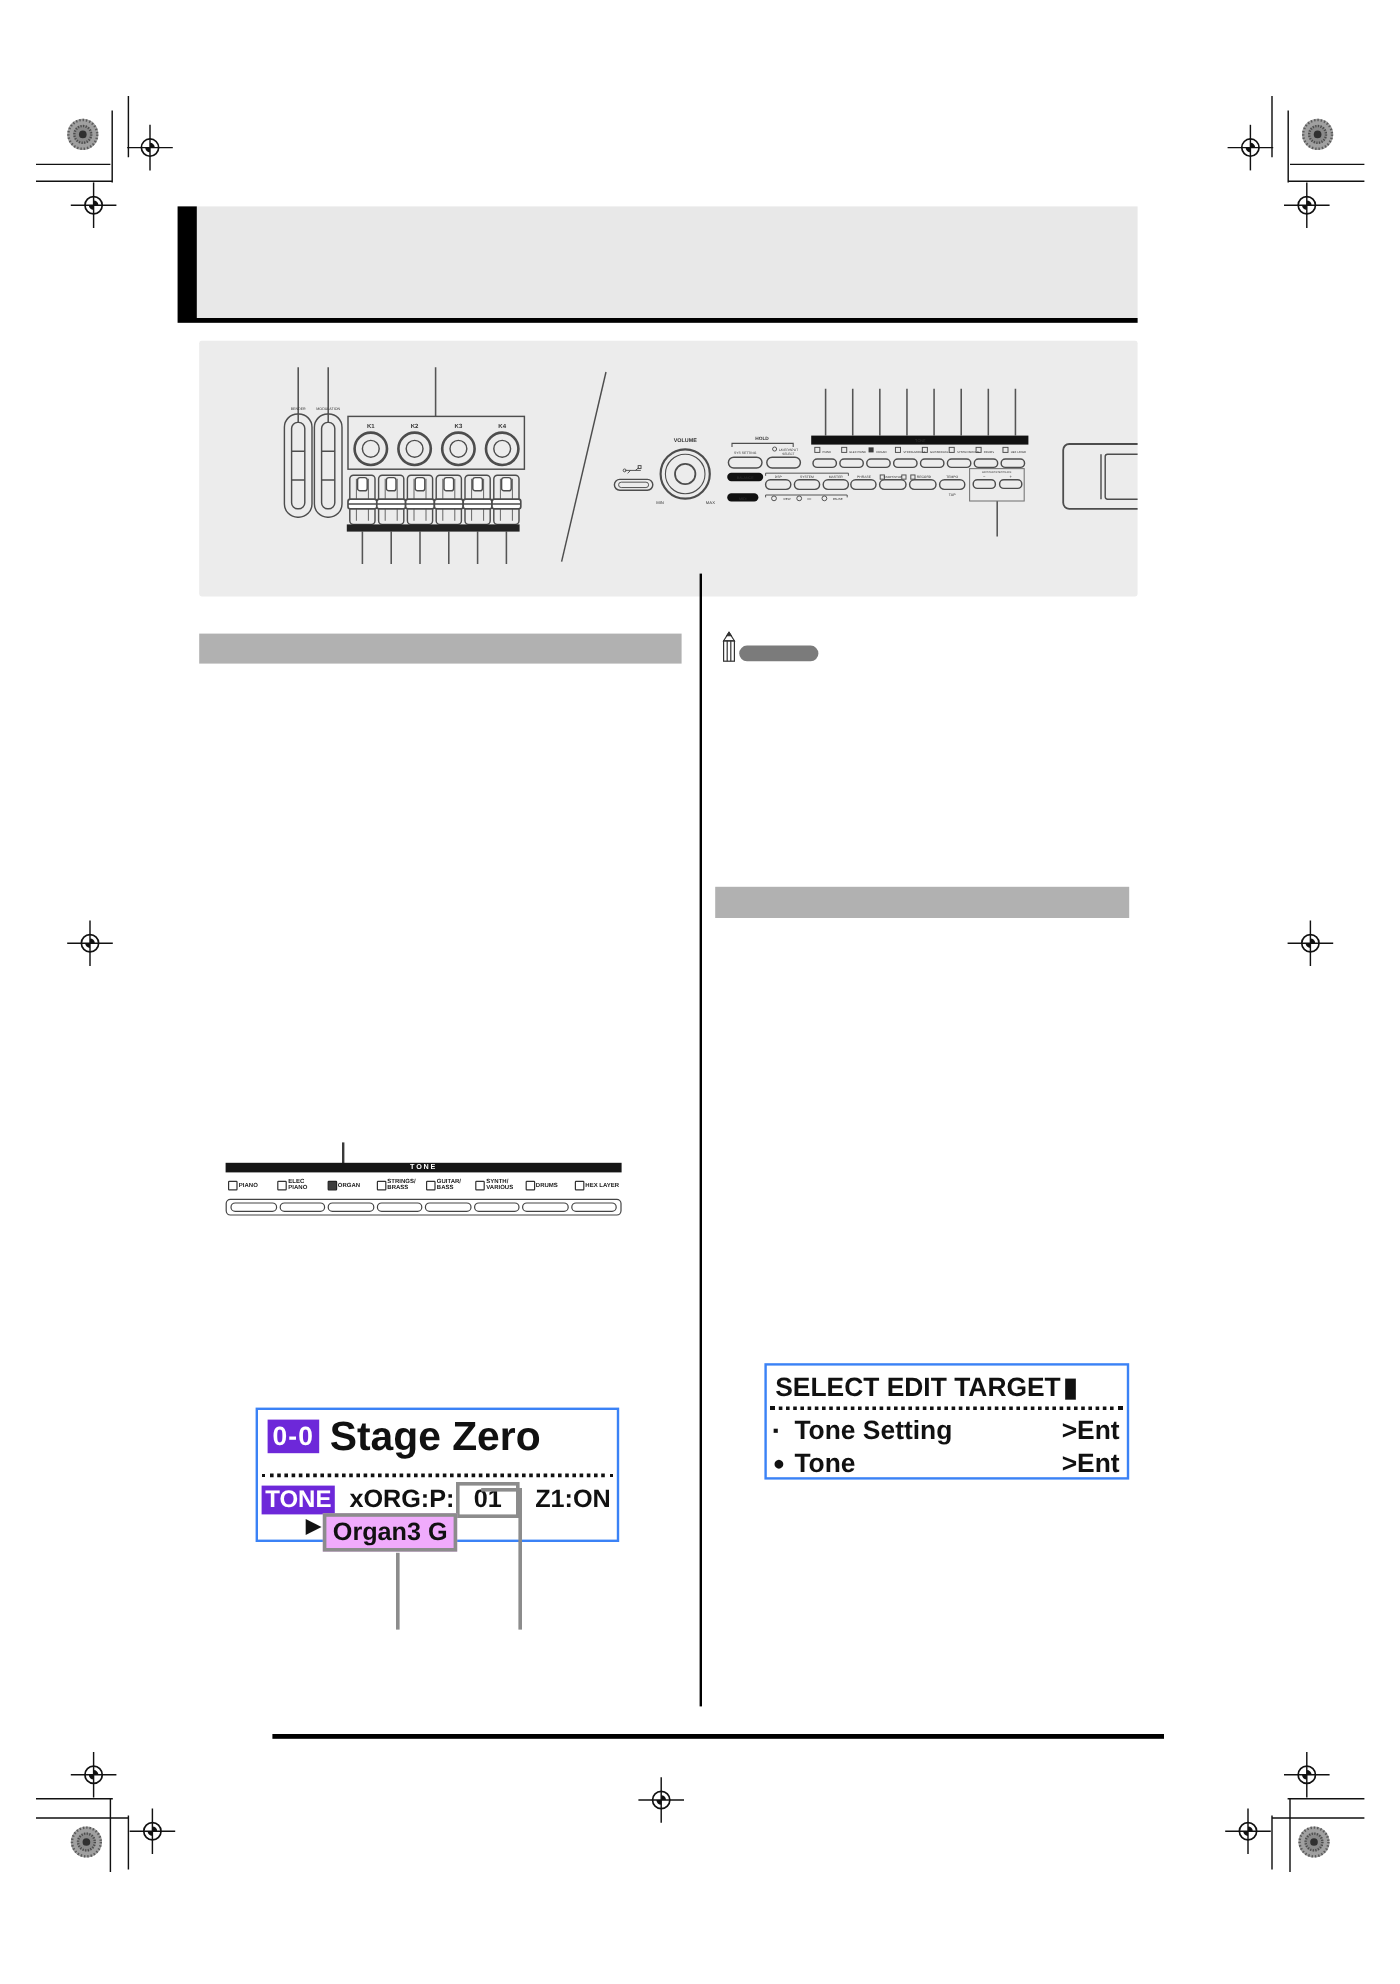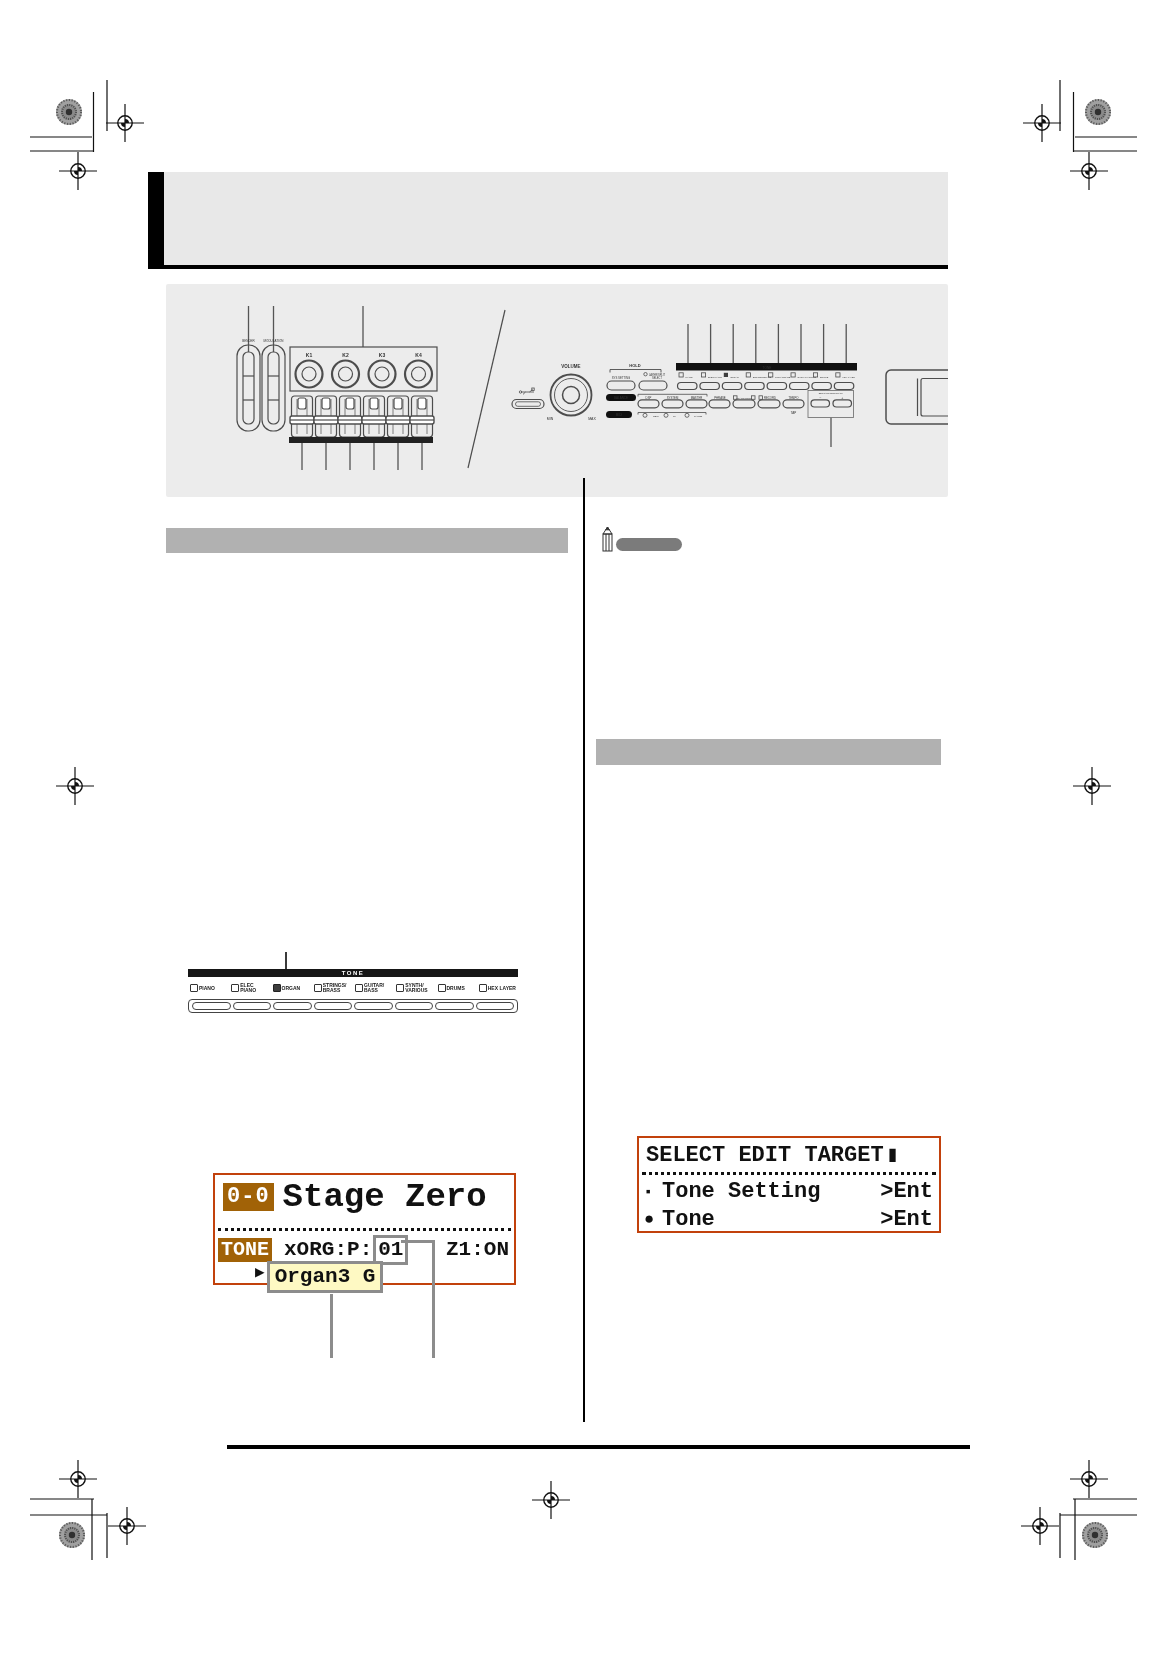--- a/index.html
+++ b/index.html
@@ -26,36 +26,36 @@
            text-align:center;font-weight:bold;letter-spacing:1.5px;}
   .ts-cells{display:grid;grid-template-columns:repeat(8,1fr);height:22px;}
   .ts-cell{display:flex;align-items:center;gap:1px;padding-left:2px;}
   .ts-cb{width:6px;height:6px;border:1px solid #333;background:#fff;border-radius:1px;flex:0 0 auto;}
   .ts-cb.on{background:#3d3d3d;border-color:#222;}
   .ts-lbl{font-size:5px;line-height:5px;font-weight:bold;color:#1a1a1a;}
   .ts-btns{height:14px;border:1px solid #444;border-radius:4px;display:grid;
            grid-template-columns:repeat(8,1fr);gap:2px;padding:2px 3px;box-sizing:border-box;}
   .ts-btn{border:1px solid #444;border-radius:5px;background:#fff;}
   
-  .lcd{background:#fff;border:2px solid #c2410c;box-sizing:border-box;overflow:visible;
-       font-family:Liberation Mono, monospace;font-weight:bold;color:#111;white-space:nowrap;}
+  .lcd{background:#fff;border:2px solid #3b82f6;box-sizing:border-box;overflow:visible;
+       font-family:Liberation Sans, sans-serif;font-weight:bold;color:#111;white-space:nowrap;}
   .lcd1{left:213px;top:1173px;width:303px;height:112px;}
   .lcd2{left:637px;top:1136px;width:304px;height:97px;}
-  .chip{background:#a16207;color:#fff;padding:0 4px;display:inline-block;}
+  .chip{background:#6d28d9;color:#fff;padding:0 4px;display:inline-block;}
   .l1-row1{left:8px;top:7px;display:flex;align-items:center;gap:9px;}
   .l1-badge{font-size:22px;line-height:28px;letter-spacing:1px;}
   .l1-name{font-size:34px;line-height:30px;}
   .l1-sep{left:3px;right:3px;top:53px;border-top:3px dotted #111;height:0;}
   .l1-row2{left:3px;right:5px;top:60px;display:flex;align-items:center;font-size:21px;line-height:24px;}
   .l1-chip{font-size:20px;line-height:24px;padding:0 3px;margin-right:12px;}
-  .numbox{border:3px solid #8c8c8c;padding:0 2px;margin-left:1px;}
+  .numbox{border:3px solid #8c8c8c;padding:0 12px;margin-left:1px;}
   .l1-zone{margin-left:auto;}
   .l1-row3{left:40px;top:86px;display:flex;align-items:flex-start;font-size:21px;line-height:24px;}
   .l1-cursor{font-size:16px;line-height:24px;margin-right:2px;}
-  .namebox{border:3px solid #8c8c8c;padding:1px 5px;background:#fef9c3;}
+  .namebox{border:3px solid #8c8c8c;padding:1px 5px;background:#f0abfc;}
   .l2-title{left:7px;top:5px;font-size:22px;line-height:26px;}
   .l2-cursorblk{margin-left:2px;}
   .l2-sep{left:3px;right:3px;top:34px;border-top:3px dotted #111;height:0;}
   .l2-row{left:5px;right:6px;display:flex;align-items:center;font-size:22px;line-height:26px;}
   .l2-r1{top:41px;} .l2-r2{top:69px;}
   .l2-marker{width:18px;font-size:14px;text-align:left;}
   .l2-marker.big{font-size:17px;}
   .l2-action{margin-left:auto;}
   
   .cl{background:#8c8c8c;}

